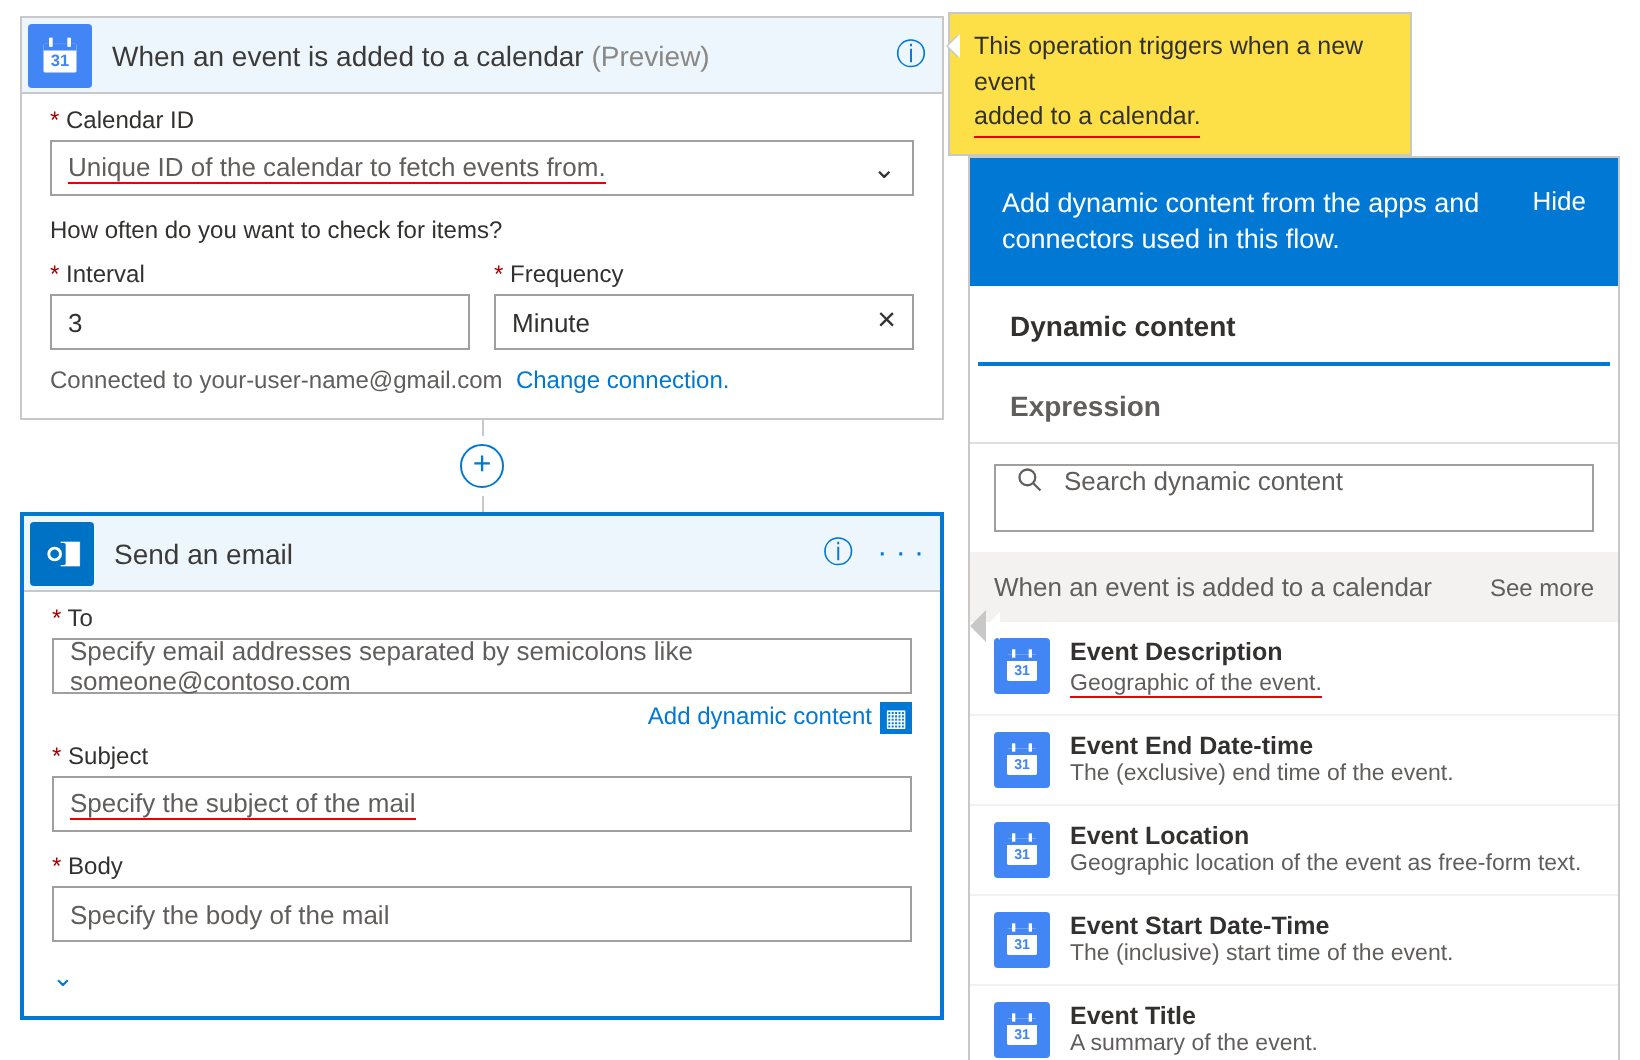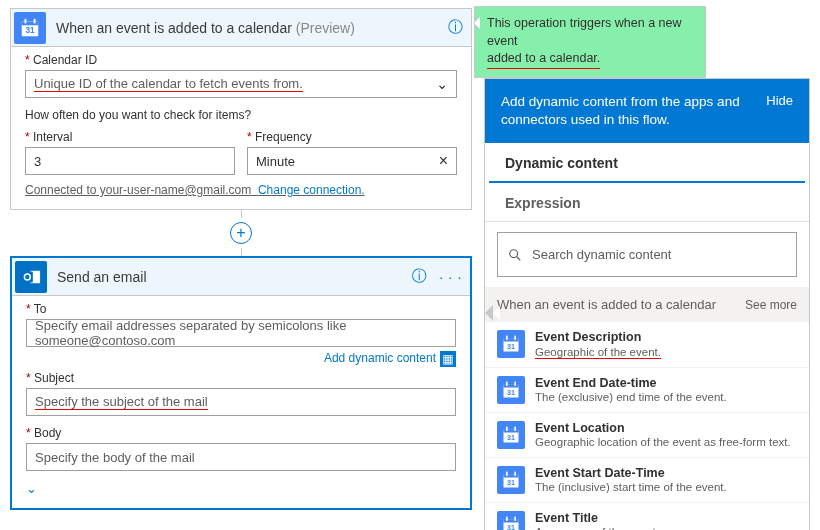--- a/index.html
+++ b/index.html
@@ -26,46 +26,46 @@
   .input-box { border: 1px solid #a19f9d; height: 28px; display: flex; align-items: center; padding: 0 8px; font-size: 13px; }
   .input-box.placeholder { color: #605e5c; }
   .underline-red { border-bottom: 1px solid #e00; display: inline-block; }
   .chevron-down { margin-left: auto; font-size: 14px; color: #323130; }
   .clear-x { margin-left: auto; font-size: 16px; color: #323130; cursor: pointer; }
 
   .row2 { display: flex; gap: 12px; }
   .row2 > div { flex: 1; }
 
   .question { font-size: 12px; margin-top: 10px; margin-bottom: 4px; }
-  .footer-line { font-size: 12px; color: #605e5c; margin-top: 8px; text-decoration: underline; }
+  .footer-line { font-size: 12px; color: #605e5c; margin-top: 8px; }
   .link { color: #0078d4; cursor: pointer; }
 
   .add-step { display: flex; justify-content: center; margin: 4px 0; }
   .add-circle { width: 22px; height: 22px; border: 1px solid #0078d4; border-radius: 50%; display: flex; align-items: center; justify-content: center; color: #0078d4; background: #fff; cursor: pointer; font-size: 16px; }
   .vline { width: 1px; height: 8px; background: #c8c8c8; margin: 0 auto; }
 
   .add-dynamic { text-align: right; font-size: 12px; color: #0078d4; margin-top: 4px; cursor: pointer; display:flex; justify-content:flex-end; align-items:flex-start; gap:4px;}
   .adc-badge { display:inline-flex; width:16px; height:16px; background:#0078d4; color:#fff; align-items:center; justify-content:center; font-size:12px; }
 
   .show-adv { color: #0078d4; font-size: 13px; margin-top: 10px; cursor: pointer; display:flex; align-items:center; gap:4px;}
 
-  .tooltip { position: absolute; left: 474px; top: 6px; width: 232px; background: #86efac; border: 1px solid #c8c8c8; padding: 8px 12px; font-size: 12.5px; line-height: 1.4; }
+  .tooltip { position: absolute; left: 474px; top: 6px; width: 232px; background: #fde047; border: 1px solid #c8c8c8; padding: 8px 12px; font-size: 12.5px; line-height: 1.4; }
   .tooltip::before { content: ""; position: absolute; left: -8px; top: 10px; border: 6px solid transparent; border-right-color: #c8c8c8; }
   .tooltip::after { content: ""; position: absolute; left: -7px; top: 10px; border: 6px solid transparent; border-right-color: #fff; }
 
   .dyn-header { background: #0078d4; color: #fff; padding: 14px 16px; display: flex; align-items: flex-start; }
   .dyn-header-text { font-size: 13.5px; line-height: 1.35; flex: 1; }
   .hide-link { font-size: 13px; cursor: pointer; }
 
   .tabs { display: flex; border-bottom: 1px solid #e1dfdd; padding: 0 4px; flex-direction: column; }
   .tab { padding: 12px 16px 10px 16px; font-size: 14px; font-weight: 600; color: #605e5c; cursor: pointer; }
   .tab.active { color: #323130; border-bottom: 2px solid #0078d4; }
 
   .search-wrap { padding: 10px 12px; }
-  .search-box { border: 1px solid #a19f9d; height: 45px; display: flex; align-items: center; padding: 0 10px; gap: 10px; }
+  .search-box { border: 1px solid #a19f9d; height: 34px; display: flex; padding: 0 10px; gap: 10px; }
   .search-box span.mag { font-size: 14px; color: #605e5c; }
   .search-box .ph { color: #605e5c; font-size: 13px; }
 
   .group-header { background: #f3f2f1; padding: 10px 12px; display: flex; align-items: center; font-size: 13px; color: #605e5c; }
   .see-more { margin-left: auto; color: #605e5c; font-size: 12px; cursor: pointer; }
 
   .dyn-item { display: flex; padding: 8px 12px; gap: 10px; border-bottom: 1px solid #f3f2f1; cursor: pointer; }
   .dyn-item .mini { width: 28px; height: 28px; display:flex; align-items:center; justify-content:center; border-radius:2px; flex-shrink:0; }
   .dyn-item .t1 { font-size: 12.5px; font-weight: 600; color: #323130; }
   .dyn-item .t2 { font-size: 11.5px; color: #605e5c; margin-top: 1px; }

